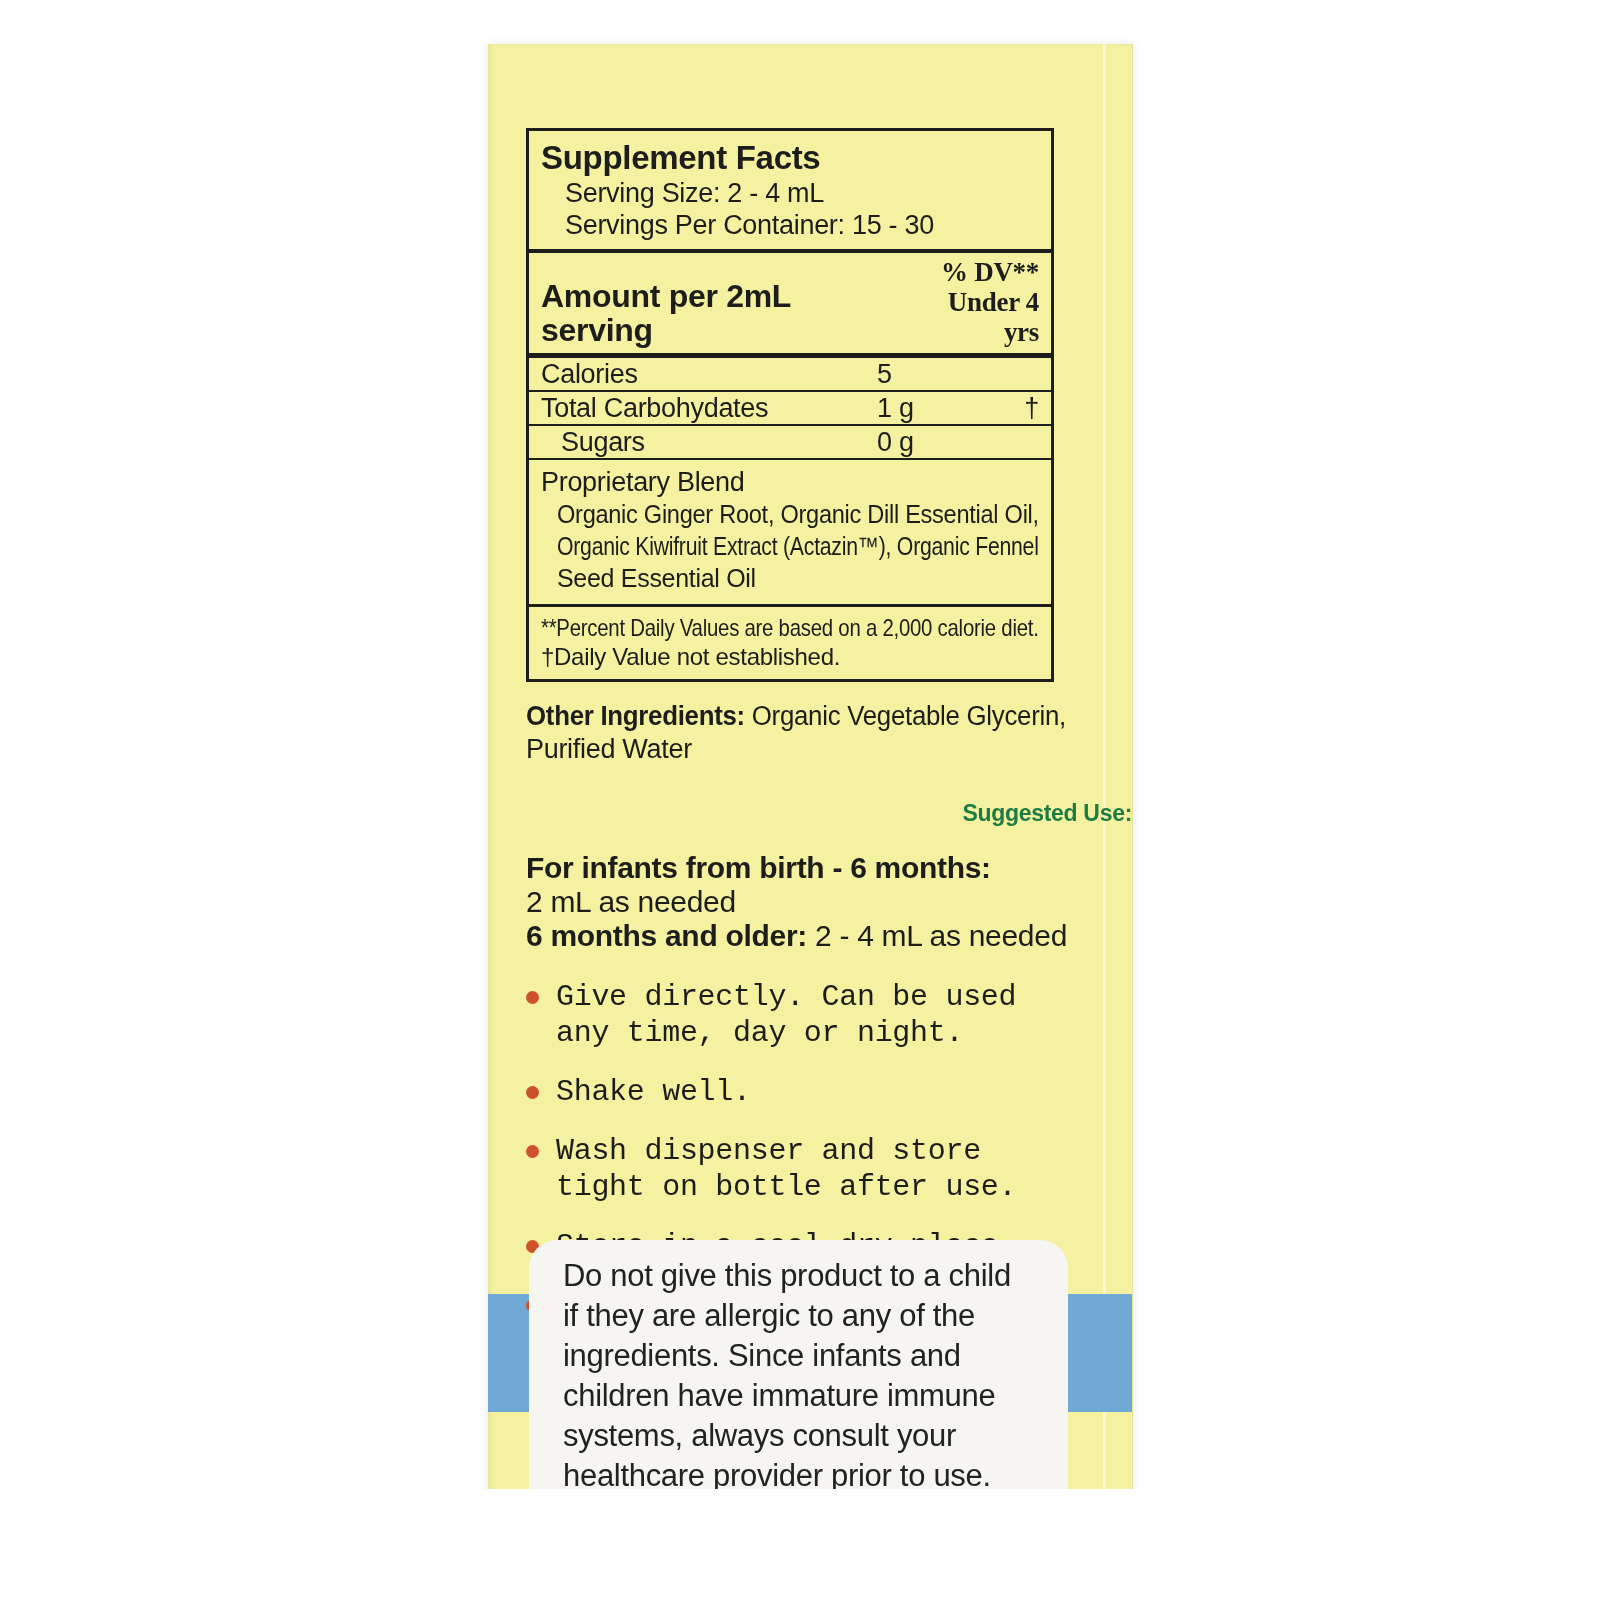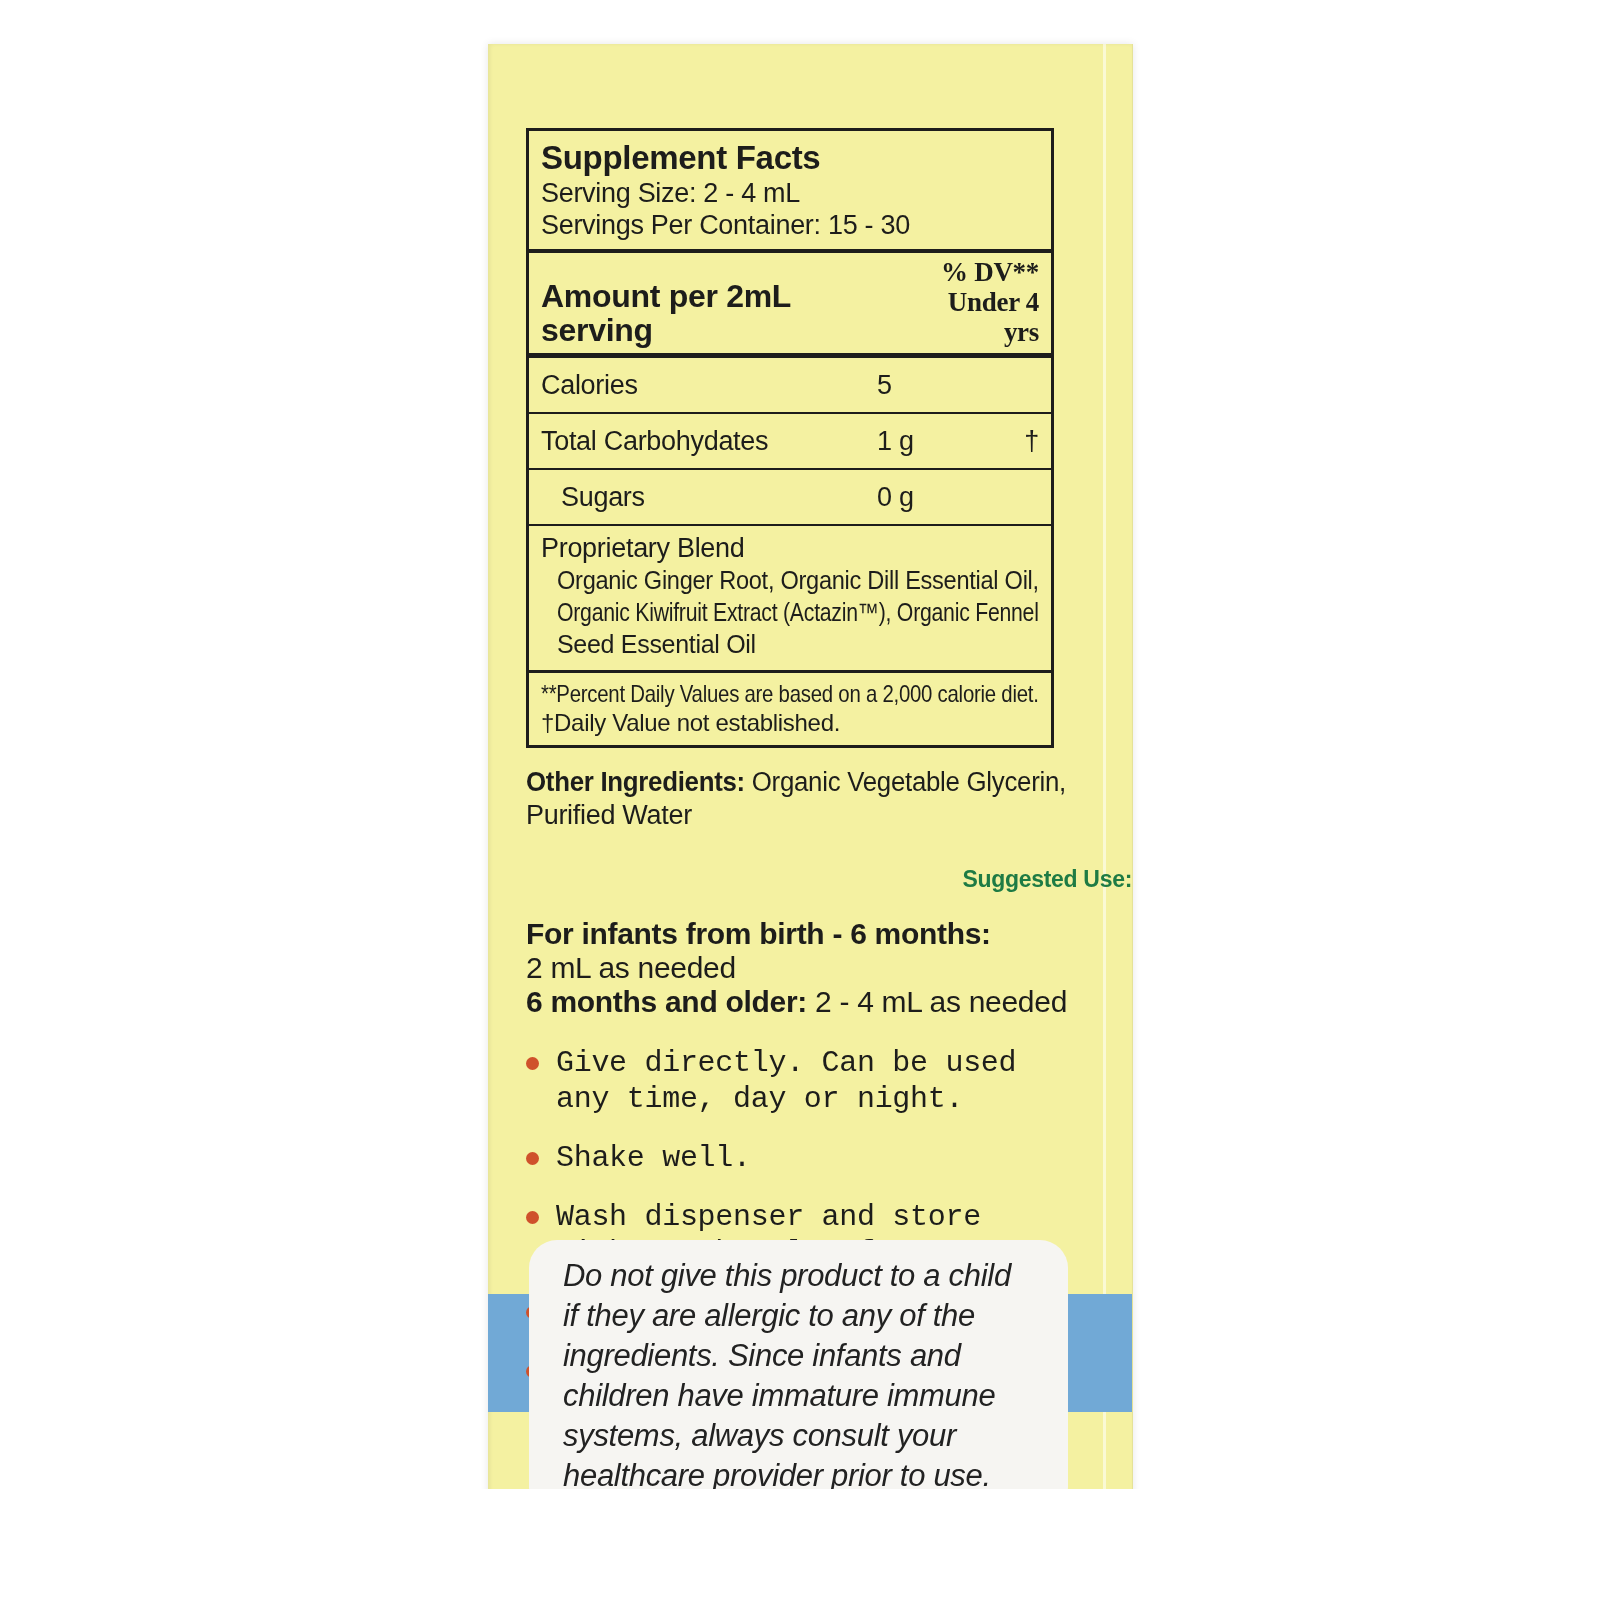--- a/index.html
+++ b/index.html
@@ -34,26 +34,26 @@
   .stripe{
     position:absolute;left:0;top:1250px;width:100%;height:118px;
     background:var(--stripe_blue);z-index:1;
   }
   .content{position:relative;z-index:2;padding-left:38px;width:100%;}
 
   
   .sf{margin-top:84px;width:528px;border:3px solid var(--ink);}
   .sf-head{padding:8px 12px 8px;border-bottom:4px solid var(--ink);}
   .sf-title{font-size:33px;font-weight:bold;line-height:38px;}
-  .sf-line{font-size:27px;line-height:32px;}
+  .sf-line{font-size:27px;line-height:32px;margin-left:24px;}
   .sf-cols{display:flex;align-items:flex-end;justify-content:space-between;
     padding:4px 12px 6px;border-bottom:5px solid var(--ink);}
   .sf-col-left{font-size:32px;font-weight:bold;line-height:34px;}
   .sf-col-right{text-align:right;font-size:27px;font-weight:bold;line-height:30px;font-family:Liberation Serif, serif;}
-  .sf-row{display:flex;padding:12px 12px;font-size:27px;line-height:30px;border-bottom:2px solid var(--ink);}
+  .sf-row{display:flex;padding:1px 12px;font-size:27px;line-height:30px;border-bottom:2px solid var(--ink);}
   .sf-row .nl{width:336px;flex:none;}
   .sf-row.indent .nl{width:316px;margin-left:20px;}
   .sf-row .na{width:90px;flex:none;}
   .sf-row .nd{flex:1;text-align:right;}
   .sf-blend{padding:6px 12px 10px;border-bottom:3px solid var(--ink);}
   .blend-label{font-size:27px;line-height:32px;}
   .blend-lines{padding-left:16px;}
   .blend-lines .fit{font-size:25px;line-height:32px;}
   .sf-foot{padding:6px 12px 8px;}
   .sf-foot .fit{font-size:24px;line-height:29px;}
@@ -70,21 +70,21 @@
   .bullets li{position:relative;width:530px;padding-left:30px;font-size:30px;line-height:36px;margin-bottom:23px;font-family:Liberation Mono, monospace;}
   .bullets .dot{position:absolute;left:0;top:12px;width:13px;height:13px;border-radius:50%;
     background:var(--bullet_orange);}
 
   
   .warning{
     position:absolute;left:41px;top:1196px;width:539px;z-index:3;
     background:var(--warning_bg);border-radius:28px;
     padding:16px 26px 18px 34px;
   }
-  .warning .fit{font-style:italic;font-size:31px;line-height:40px;color:#222;}
+  .warning .fit{font-size:31px;line-height:40px;color:#222;}
 </style>
 </head>
 <body>
 
 <div class="stage">
   <div class="panel">
     <div class="stripe"></div>
 
     <div class="content">
 

